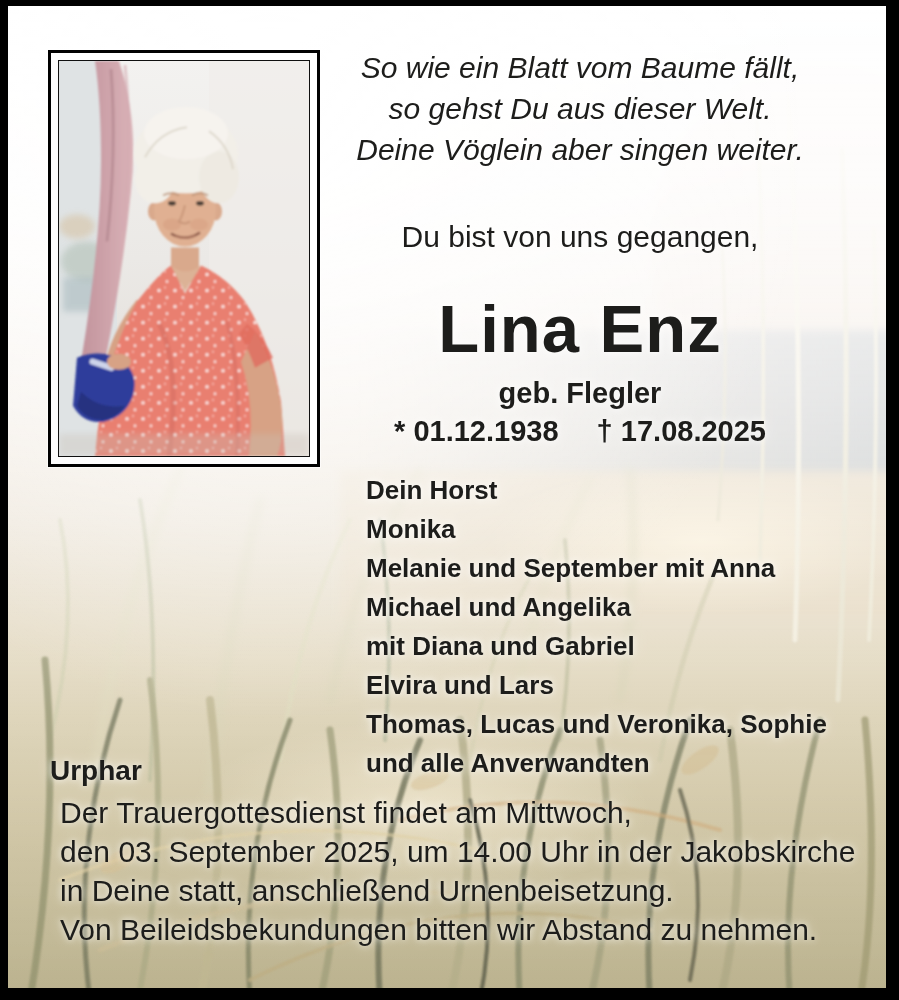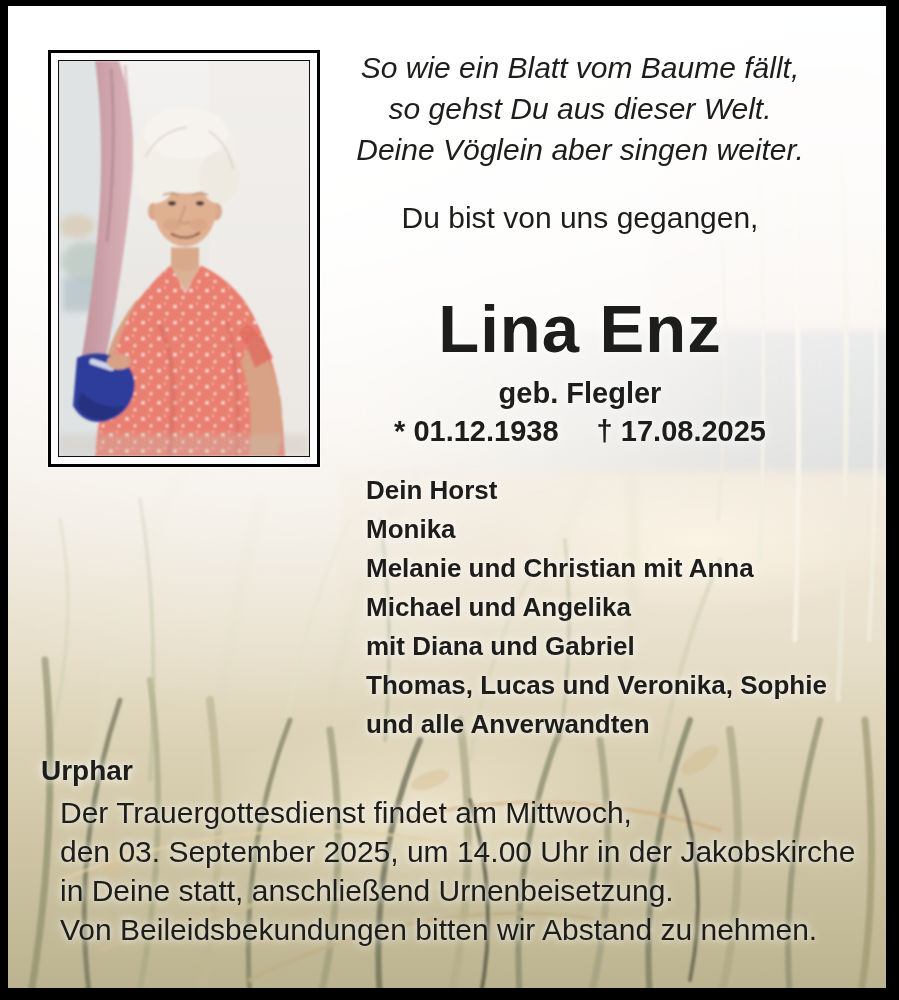--- a/index.html
+++ b/index.html
@@ -21,27 +21,27 @@
     box-shadow:0 0 0 1px rgba(255,255,255,.6);
   }
   .photo-inner {
     width:100%; height:100%; box-sizing:border-box; border:1px solid #101010;
     overflow:hidden; background:#eceeed;
   }
   .photo-inner svg { display:block; width:100%; height:100%; }
   .txt { position:absolute; z-index:20; text-shadow:0 0 6px rgba(255,255,255,.75), 0 0 14px rgba(255,255,255,.5); }
   .center-col { left:340px; width:480px; text-align:center; }
   .poem { top:47px; font-style:italic; font-size:30px; line-height:41px; font-weight:400; }
-  .farewell { top:198px; font-size:30px; line-height:39px; font-weight:400; }
+  .farewell { top:217px; font-size:30px; line-height:39px; font-weight:400; }
   .deceased-name { top:292px; font-size:67px; line-height:74px; font-weight:700; letter-spacing:1px; }
   .maiden-name { top:377px; font-size:29px; line-height:32px; font-weight:700; }
   .dates { top:414px; font-size:29px; line-height:34px; font-weight:700; }
   .dates .death-part { margin-left:30px; }
   .mourners { left:366px; top:471px; font-size:26px; line-height:39px; font-weight:700; text-align:left; }
-  .place-name { left:41px; top:755px; font-size:28px; line-height:32px; font-weight:700; }
+  .place-name { left:50px; top:755px; font-size:28px; line-height:32px; font-weight:700; }
   .service { left:60px; top:793px; font-size:30px; line-height:39px; font-weight:400; }
   .line { white-space:nowrap; }
 </style>
 </head>
 <body>
 
 <div class="page">
 
   <svg class="bg" viewBox="0 0 899 1000" preserveAspectRatio="none" aria-hidden="true">
     <defs>
@@ -240,23 +240,24 @@
   <div class="txt center-col dates">
     <span>*</span>
     <span>01.12.1938</span>
     <span class="death-part">†</span>
     <span>17.08.2025</span>
   </div>
 
   <div class="txt mourners">
     <div class="line">Dein Horst</div>
     <div class="line">Monika</div>
-    <div class="line">Melanie und Christian mit Anna</div>
+    <div class="line">Melanie und September mit Anna</div>
     <div class="line">Michael und Angelika</div>
     <div class="line">mit Diana und Gabriel</div>
+    <div class="line">Elvira und Lars</div>
     <div class="line">Thomas, Lucas und Veronika, Sophie</div>
     <div class="line">und alle Anverwandten</div>
   </div>
 
   <div class="txt place-name">Urphar</div>
   <div class="txt service">
     <div class="line">Der Trauergottesdienst findet am Mittwoch,</div>
     <div class="line">den 03. September 2025, um 14.00 Uhr in der Jakobskirche</div>
     <div class="line">in Deine statt, anschließend Urnenbeisetzung.</div>
     <div class="line">Von Beileidsbekundungen bitten wir Abstand zu nehmen.</div>

